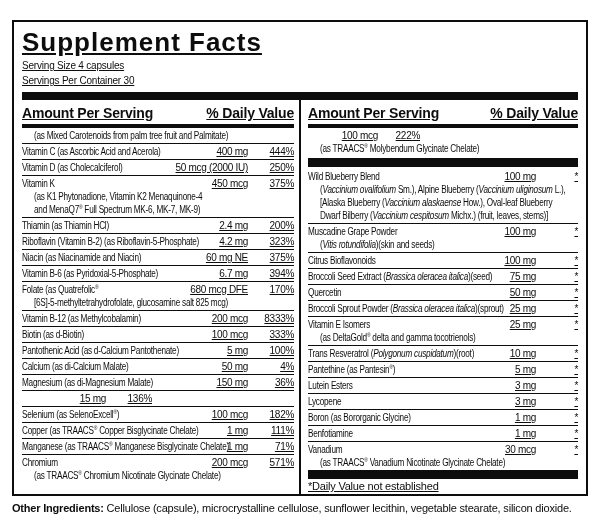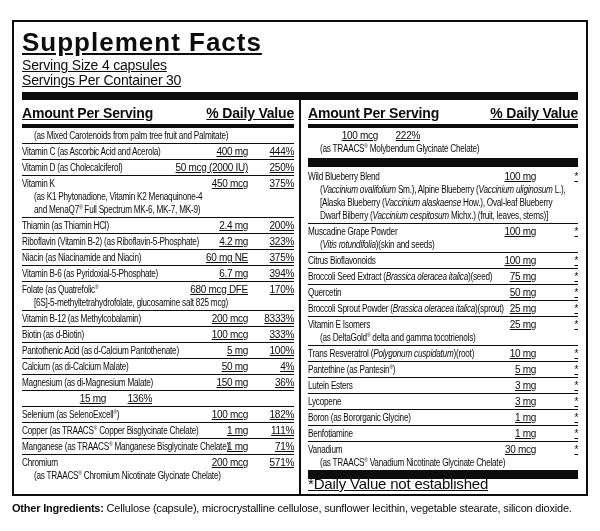--- a/index.html
+++ b/index.html
@@ -2,21 +2,21 @@
 <html style="--ink: #0d0d0d; --paper: #ffffff;"><head>
 <meta charset="utf-8">
 <style>
   * { margin:0; padding:0; box-sizing:border-box; }
   html,body { width:600px; height:531px; background:var(--paper,#fff); color:var(--ink,#000);
     font-family:"Liberation Sans", sans-serif; position:relative; }
   .label-box { position:absolute; left:12px; top:20px; width:576px; height:476px;
     border:2px solid var(--ink,#000); background:var(--paper,#fff); padding:0 8px;
     display:flex; flex-direction:column;text-decoration:underline; }
   .title { font-size:26px; font-weight:700; letter-spacing:1px; line-height:32px; margin-top:4px; white-space:nowrap; }
-  .serving { font-size:14px; line-height:15px; letter-spacing:-0.2px; }
+  .serving { font-size:10px; line-height:15px; letter-spacing:-0.2px; }
   .top-bar { height:8px; background:var(--ink,#000); margin-top:4px; flex:0 0 auto; }
   .cols { display:flex; flex:1; min-height:0; }
   .col { width:50%; display:flex; flex-direction:column; min-width:0; }
   .col.left  { padding-right:5px; }
   .col.right { padding-left:7px; }
   .vdivider { width:2px; background:var(--ink,#000); flex:0 0 auto; }
   .col-header { display:flex; justify-content:space-between; align-items:flex-end;
     font-size:14px; font-weight:700; letter-spacing:-0.2px; padding:5px 0 3px;
     border-bottom:4px solid var(--ink,#000); flex:0 0 auto; }
   .rows { flex:1 1 auto; display:flex; flex-direction:column; font-size:10px; line-height:13px;
@@ -26,21 +26,21 @@
   .main { display:flex; align-items:baseline; }
   .nm { flex:1 1 auto; min-width:0; white-space:nowrap; }
   .sc { display:inline-block; transform:scaleX(0.82); transform-origin:0 50%; white-space:nowrap; }
   .amt { flex:0 0 auto; text-align:right; white-space:nowrap; }
   .dv  { flex:0 0 auto; text-align:right; white-space:nowrap; }
   .left  .amt { width:84px; } .left  .dv { width:46px; }
   .right .amt { width:70px; } .right .dv { width:42px; }
   .sub { padding-left:12px; white-space:nowrap; }
   .bar { height:9px; background:var(--ink,#000); margin:2px 0; flex:0 0 auto; }
   .bar.push { margin-top:auto; }
-  .footnote { flex:0 0 auto; font-size:15px; letter-spacing:-0.2px; padding:3px 0 2px;margin-top:20px; }
+  .footnote { flex:0 0 auto; font-size:11px; letter-spacing:-0.2px; padding:3px 0 2px;margin-top:20px; }
   .other { position:absolute; left:12px; top:502px; width:580px; font-size:11px;
     letter-spacing:-0.2px; white-space:nowrap; }
   .other b { font-weight:700; }
   sup { font-size:0.6em; vertical-align:super; line-height:0; }
   i { font-style:italic; }
 </style>
 </head>
 <body>
 
 <div class="label-box">

